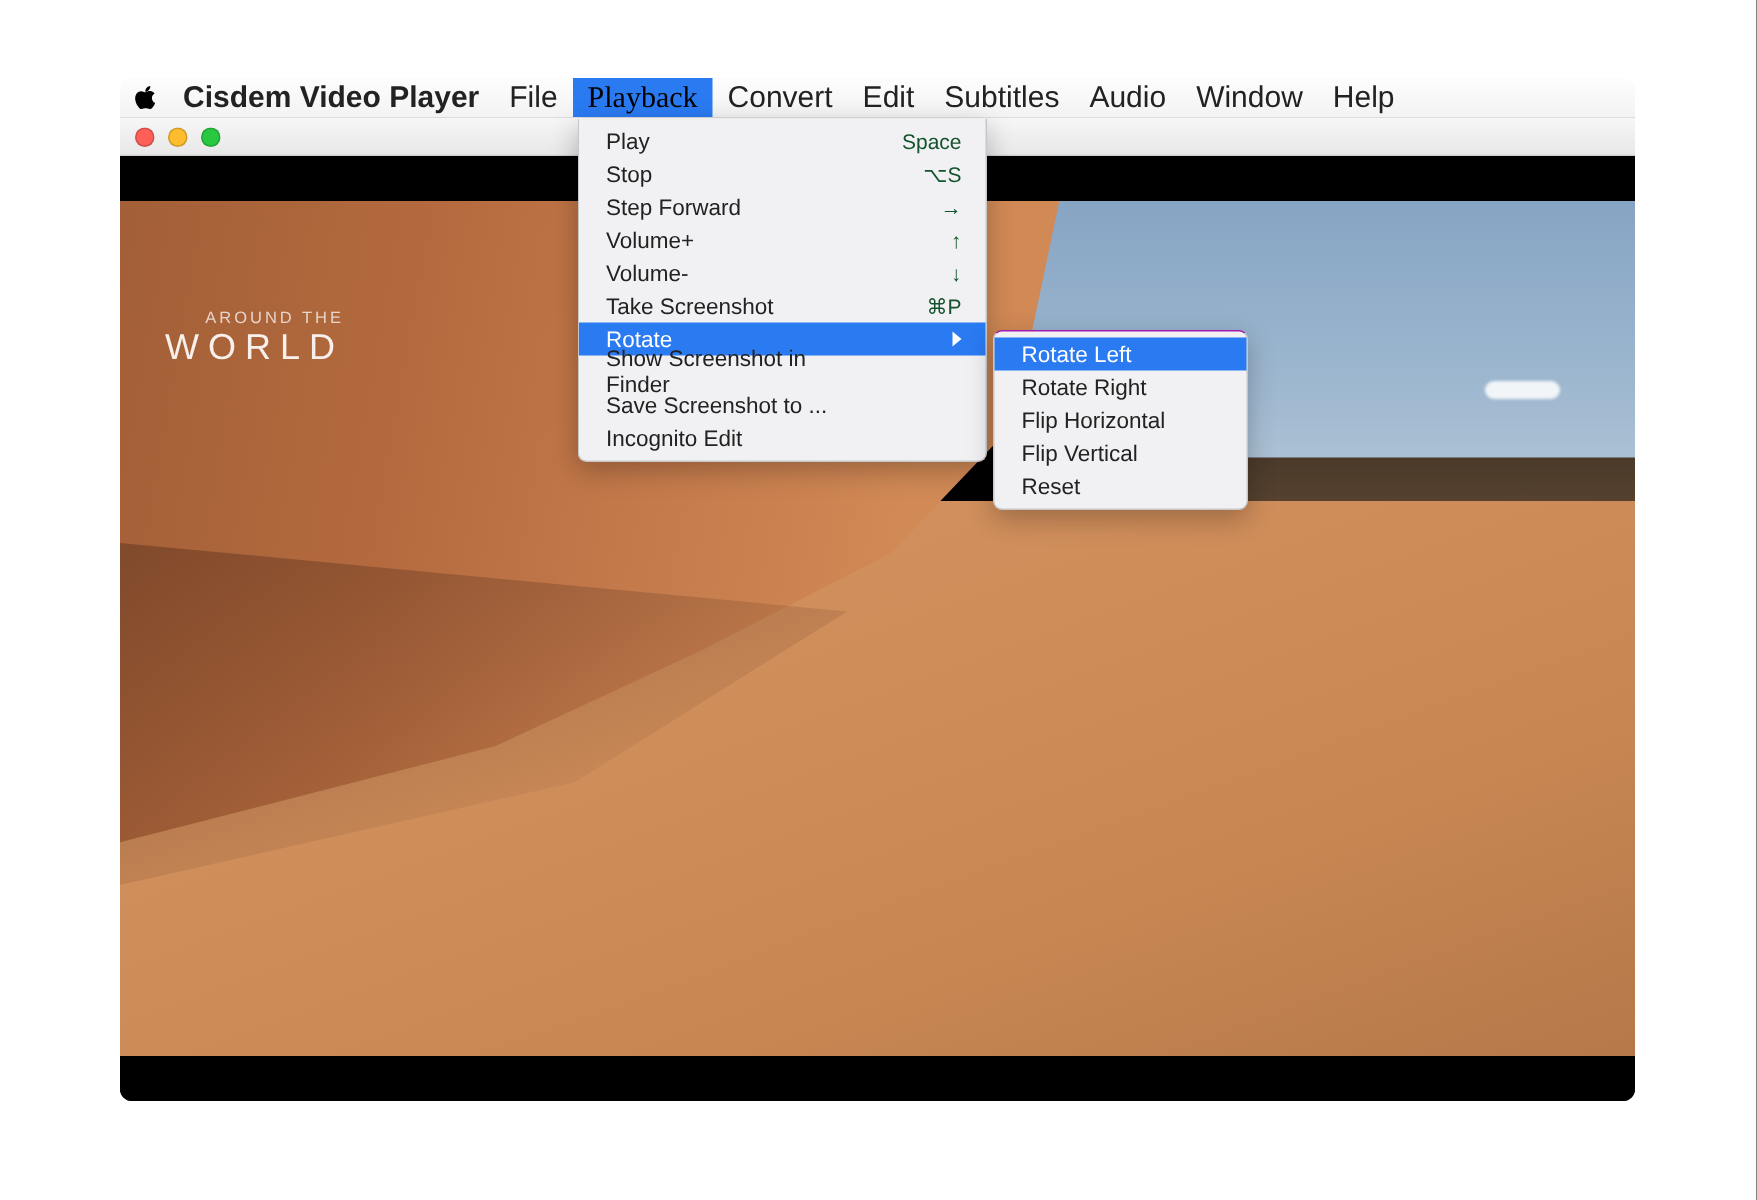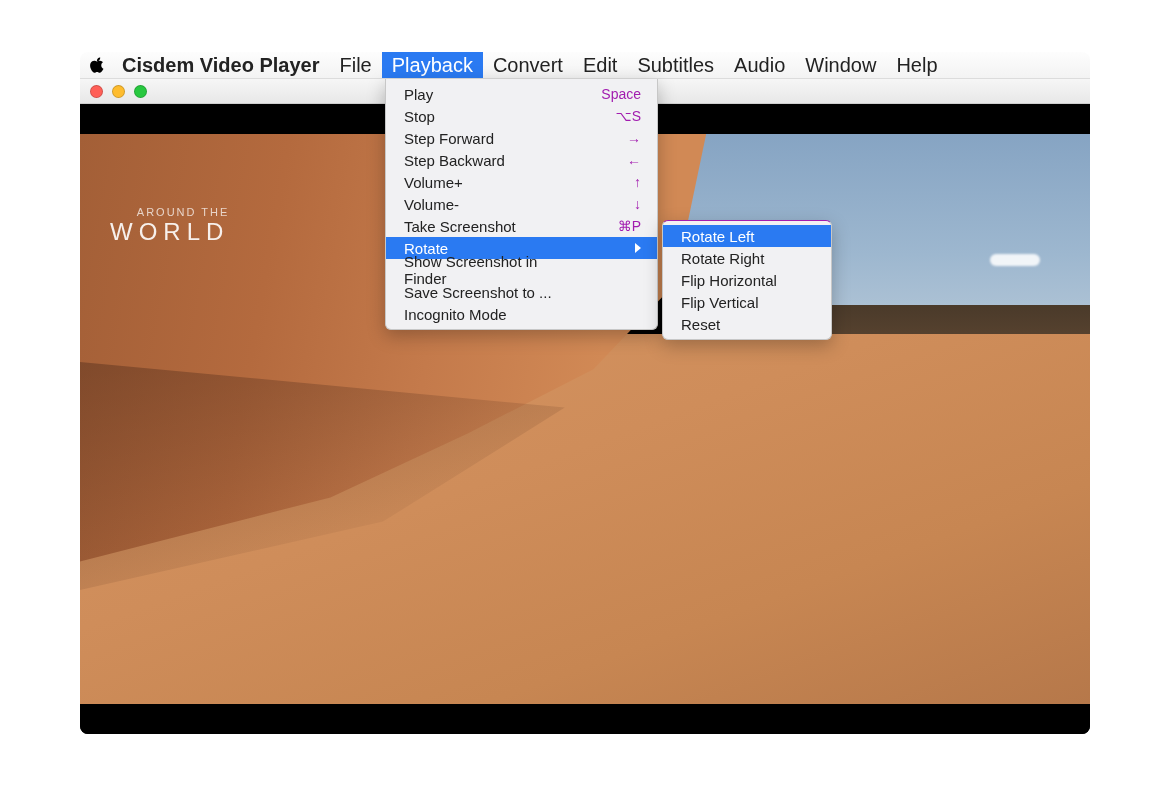--- a/index.html
+++ b/index.html
@@ -42,21 +42,22 @@
   .menubar-item {
     padding: 0 10px;
     height: 100%;
     display: flex;
     align-items: center;
     cursor: default;
   }
   .menubar-item.app-name { font-weight: 600; }
   .menubar-item.selected {
     background: #2a7af2;
-    color: #ffffff;
+    color: #000000;
+    font-family: Liberation Serif, serif;
   }
   
   .titlebar {
     height: 25px;
     width: 100%;
     background: linear-gradient(#f6f6f6, #e8e8e8);
     display: flex;
     align-items: center;
     padding-left: 10px;
     border-bottom: 1px solid #cfcfcf;
@@ -166,21 +167,21 @@
     justify-content: space-between;
     padding: 2px 16px 2px 18px;
     height: 22px;
     cursor: default;
   }
   .menu-row.highlight {
     background: #2a7af2;
     color: #fff;
   }
   .menu-shortcut {
-    color: #a21caf;
+    color: #14532d;
     font-size: 14px;
     min-width: 70px;
     text-align: right;
   }
   .submenu-arrow {
     width: 0; height: 0;
     border-top: 5px solid transparent;
     border-bottom: 5px solid transparent;
     border-left: 6px solid #333;
     margin-left: 20px;
@@ -240,24 +241,20 @@
     </div>
     <div class="menu-row">
       <span>Stop</span>
       <span class="menu-shortcut">⌥S</span>
     </div>
     <div class="menu-row">
       <span>Step Forward</span>
       <span class="menu-shortcut">→</span>
     </div>
     <div class="menu-row">
-      <span>Step Backward</span>
-      <span class="menu-shortcut">←</span>
-    </div>
-    <div class="menu-row">
       <span>Volume+</span>
       <span class="menu-shortcut">↑</span>
     </div>
     <div class="menu-row">
       <span>Volume-</span>
       <span class="menu-shortcut">↓</span>
     </div>
     <div class="menu-row">
       <span>Take Screenshot</span>
       <span class="menu-shortcut">⌘P</span>
@@ -268,21 +265,21 @@
     </div>
     <div class="menu-row">
       <span>Show Screenshot in Finder</span>
       <span class="menu-shortcut"></span>
     </div>
     <div class="menu-row">
       <span>Save Screenshot to ...</span>
       <span class="menu-shortcut"></span>
     </div>
     <div class="menu-row">
-      <span>Incognito Mode</span>
+      <span>Incognito Edit</span>
       <span class="menu-shortcut"></span>
     </div>
   </div>
 
   <div class="dropdown sub" style="left:582px; top:168px; width:170px;">
     <div class="menu-row highlight">
       <span>Rotate Left</span>
     </div>
     <div class="menu-row">
       <span>Rotate Right</span>

